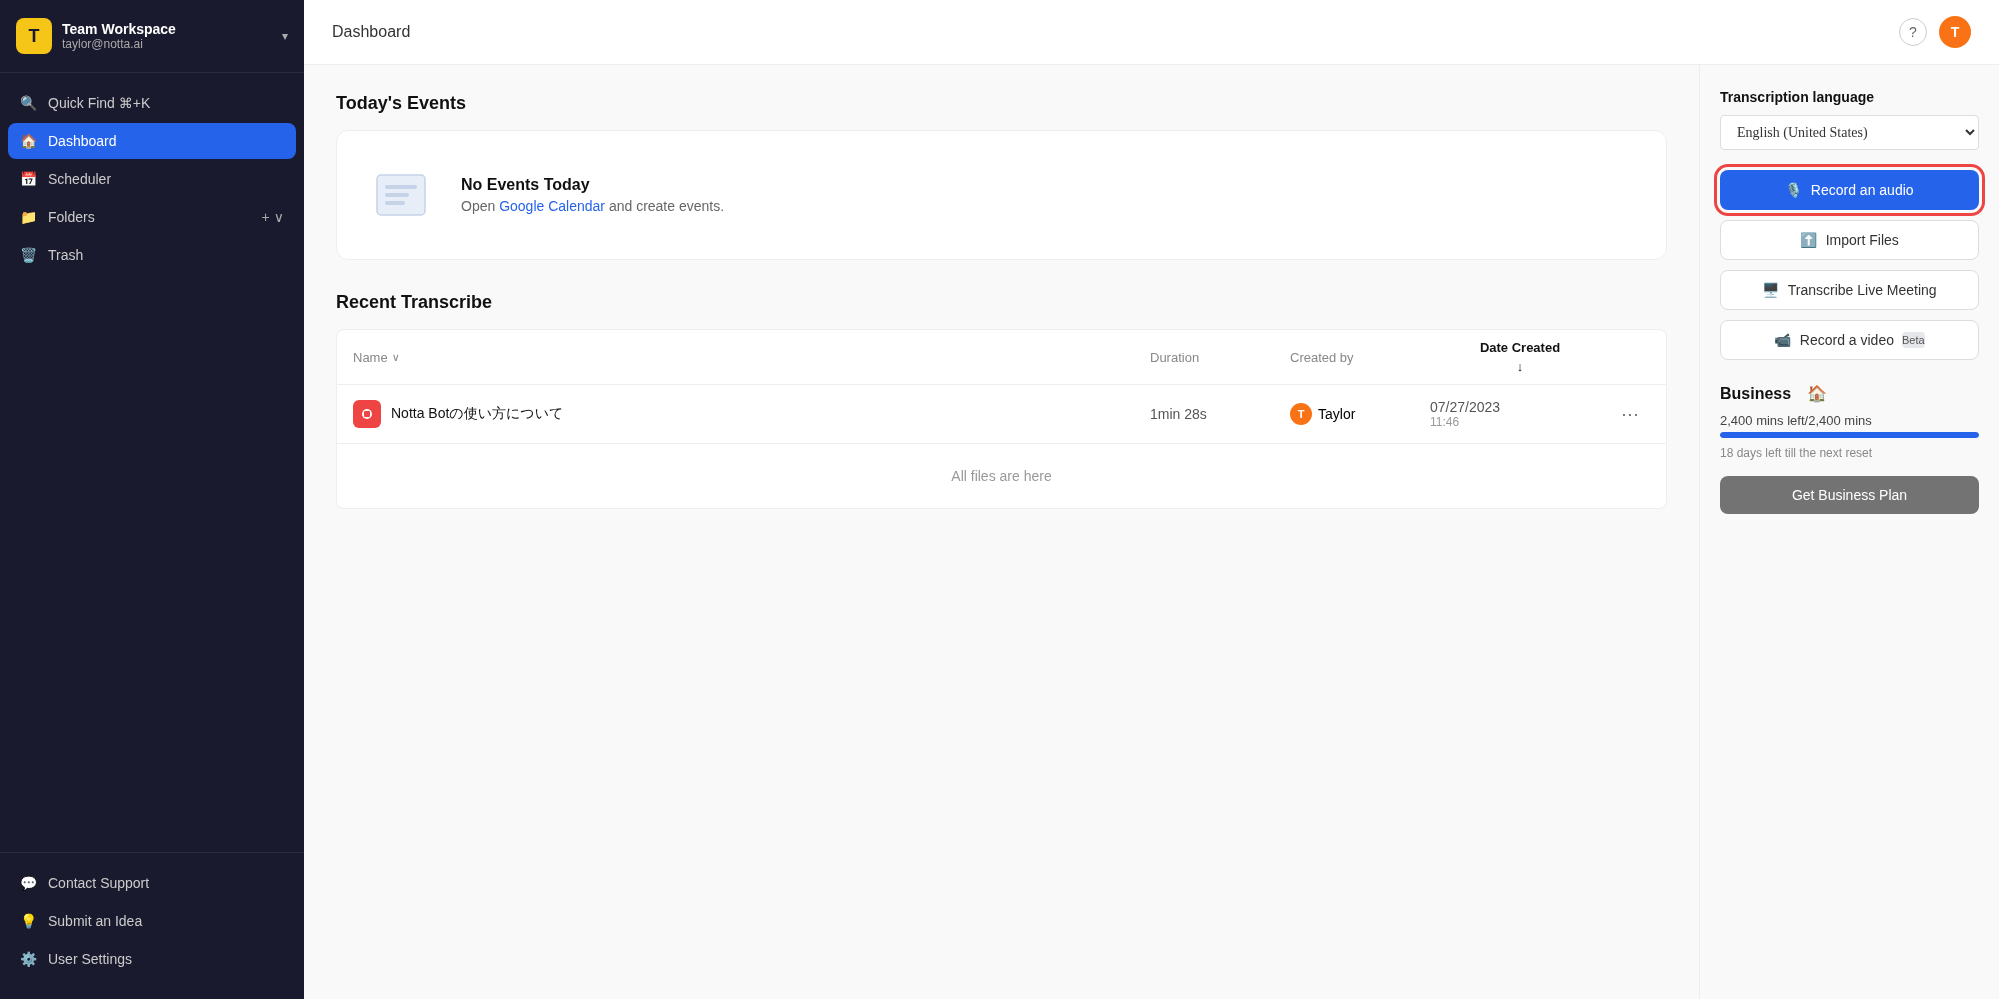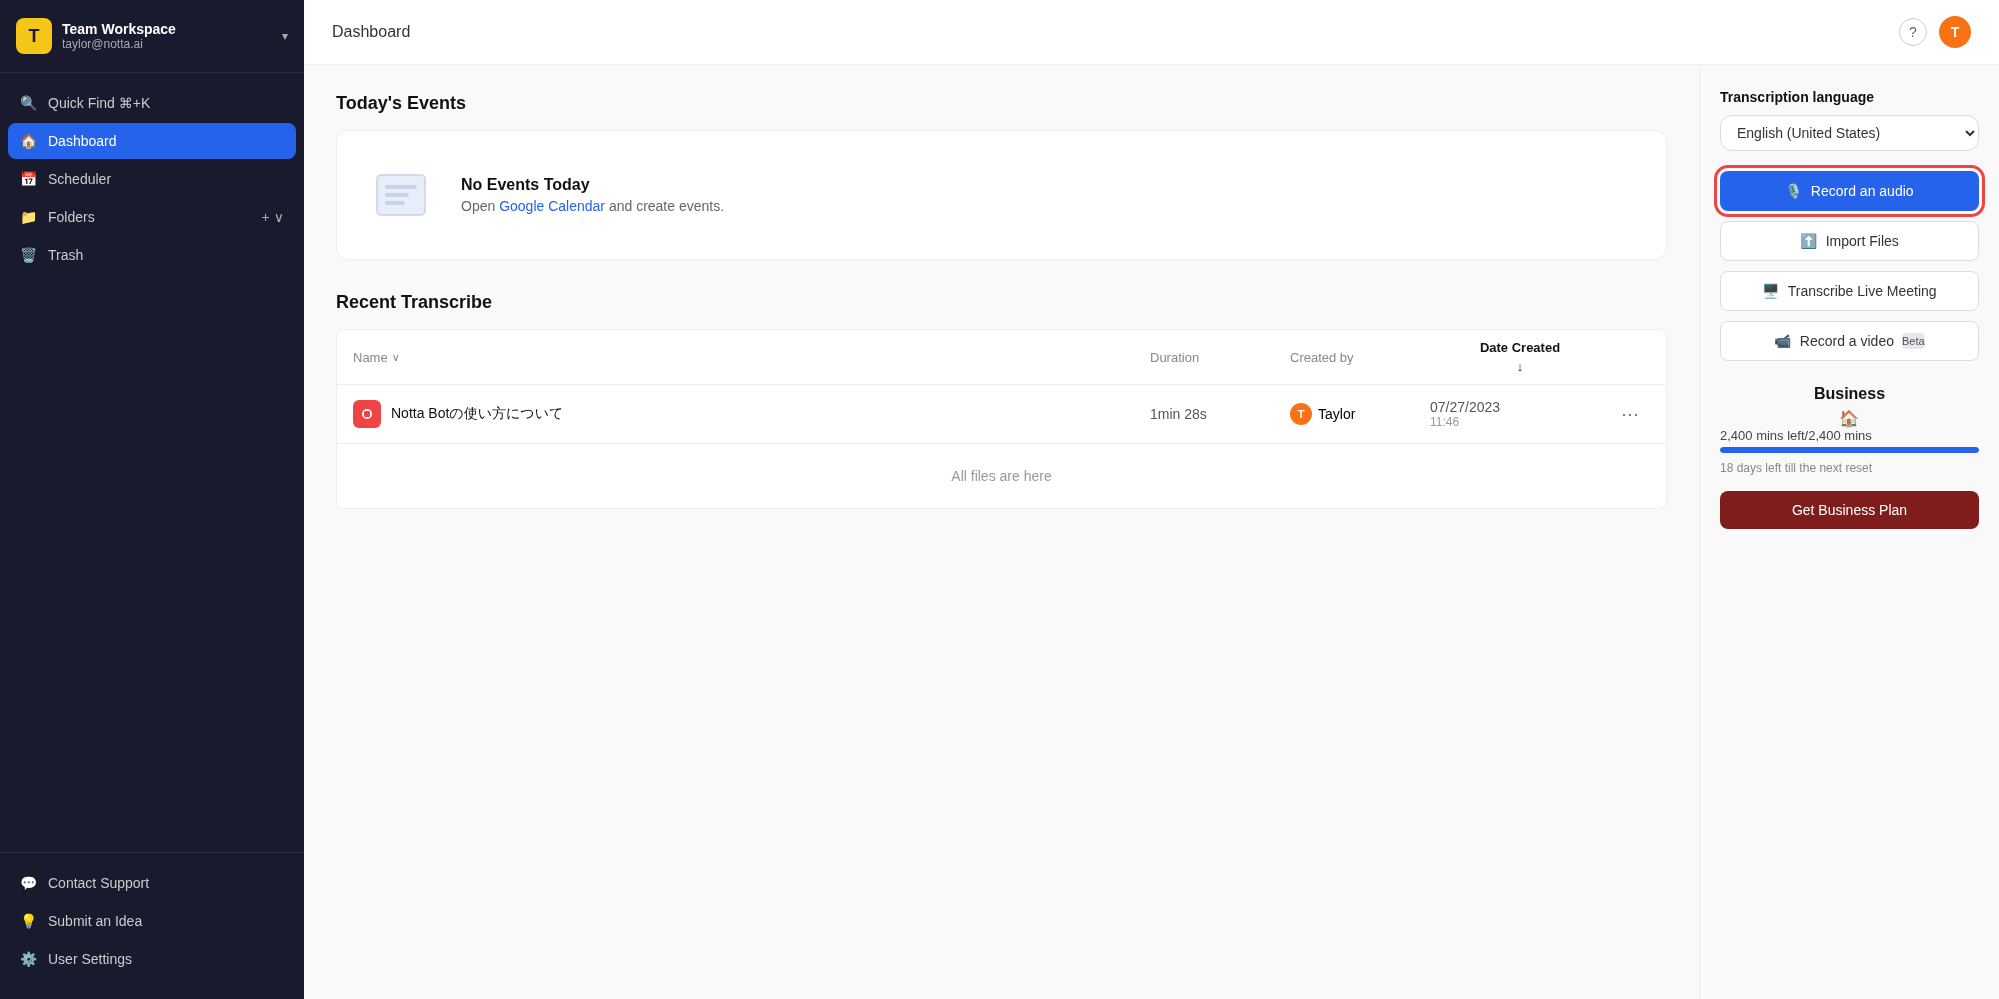--- a/index.html
+++ b/index.html
@@ -188,26 +188,27 @@
       border-left: 1px solid #eee;
       padding: 24px 20px;
       overflow-y: auto;
     }
     .lang-section { margin-bottom: 20px; }
     .lang-label { font-size: 14px; font-weight: 600; color: #111; margin-bottom: 10px; }
     .lang-select {
       width: 100%;
       padding: 8px 12px;
       border: 1px solid #ddd;
-      border-radius: 12px;
+      border-radius: 4px;
       font-size: 14px;
       background: #fff;
       appearance: auto;
       cursor: pointer;
       color: #333;
+      font-family: Liberation Serif, serif;
     }
 
     .action-buttons { display: flex; flex-direction: column; gap: 10px; margin-bottom: 24px; }
 
     .btn-primary {
       background: #2563eb;
       color: #fff;
       border: none;
       border-radius: 8px;
       padding: 12px 20px;
@@ -231,42 +232,42 @@
       font-weight: 500;
       cursor: pointer;
       display: flex;
       align-items: center;
       justify-content: center;
       gap: 8px;
     }
 
     .business-section { }
     .business-header {
-      display: flex; align-items: center; gap: 6px;
+      display: flex; align-items: center; gap: 16px;
       font-size: 16px; font-weight: 700; color: #111;
-      flex-direction: column;
+      margin-bottom: 10px;
     }
     .crown-icon { font-size: 16px; }
     .mins-text { font-size: 13px; color: #444; margin-bottom: 4px; }
     .progress-bar-bg {
       height: 6px;
       background: #ddd;
       border-radius: 3px;
       margin-bottom: 8px;
       overflow: hidden;
     }
     .progress-bar-fill {
       height: 100%;
       background: #2563eb;
       border-radius: 3px;
     }
     .reset-text { font-size: 12px; color: #888; margin-bottom: 16px; }
     .btn-get-plan {
       width: 100%;
-      background: #7f1d1d;
+      background: #737373;
       color: #fff;
       border: none;
       border-radius: 8px;
       padding: 11px 20px;
       font-size: 14px;
       font-weight: 500;
       cursor: pointer;
     }
   </style>
 </head>

